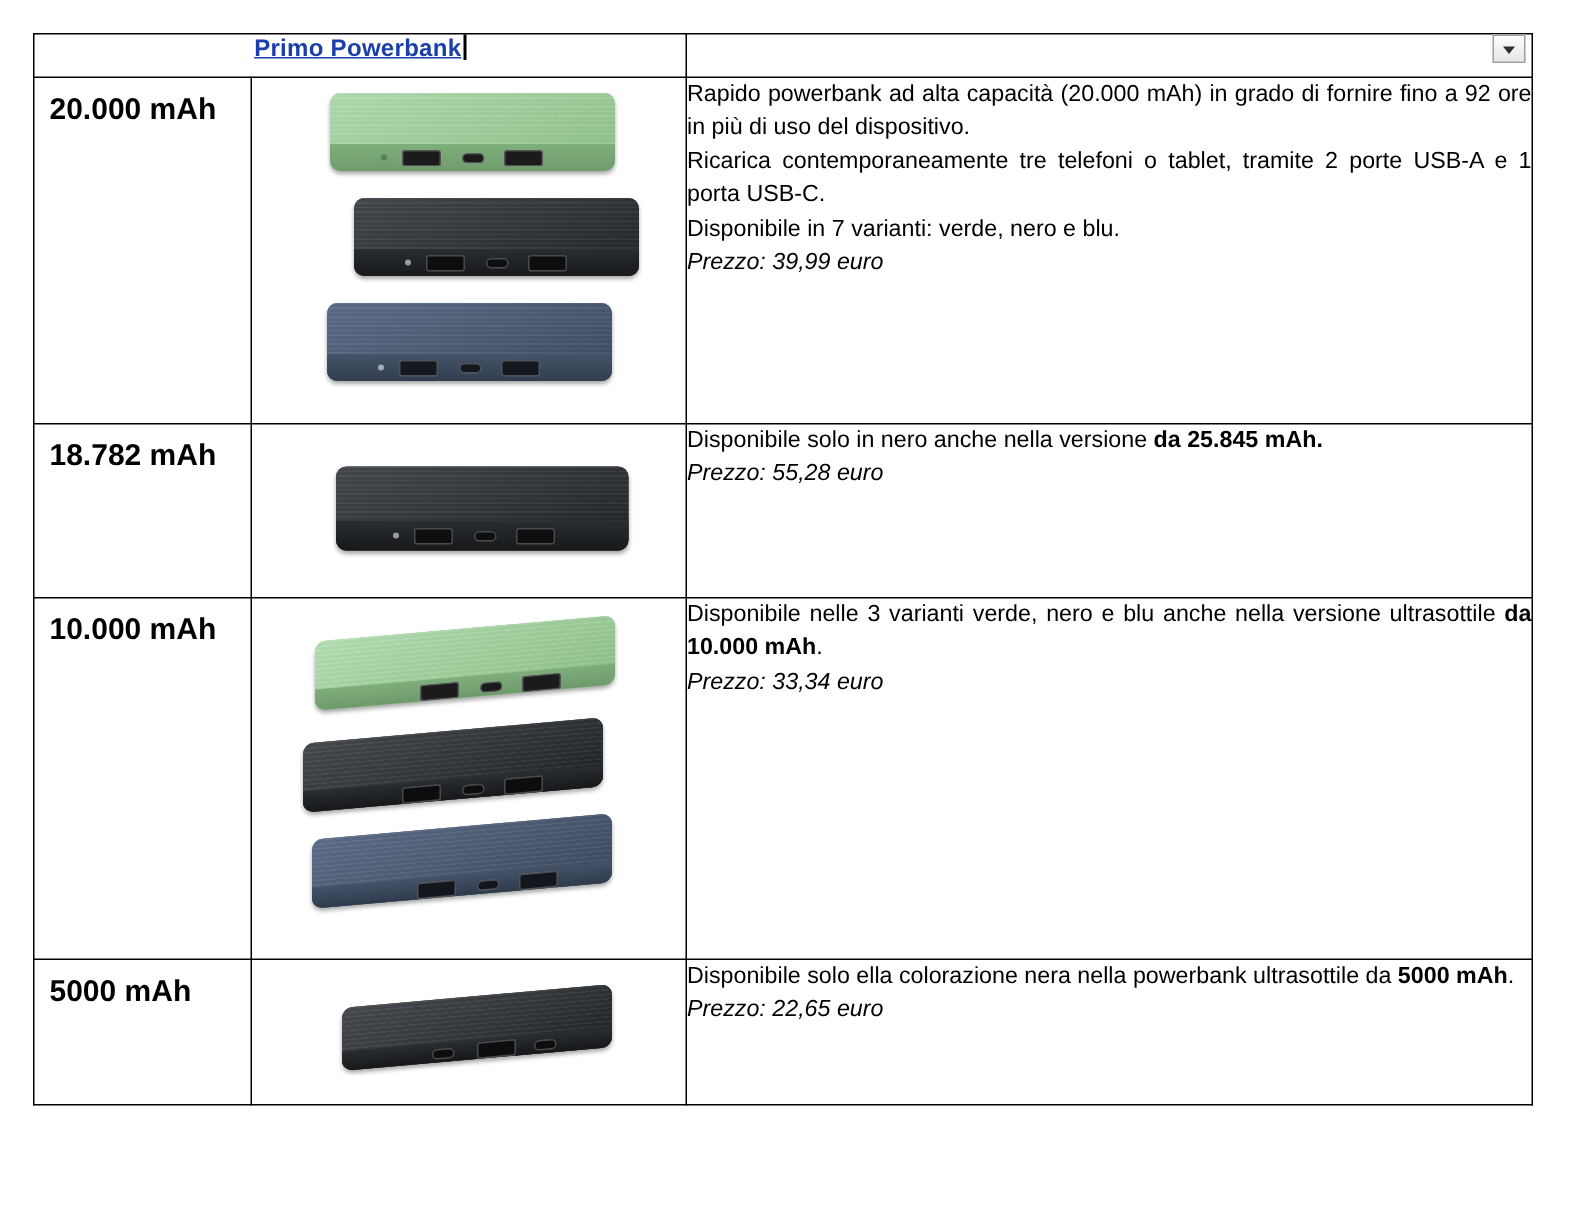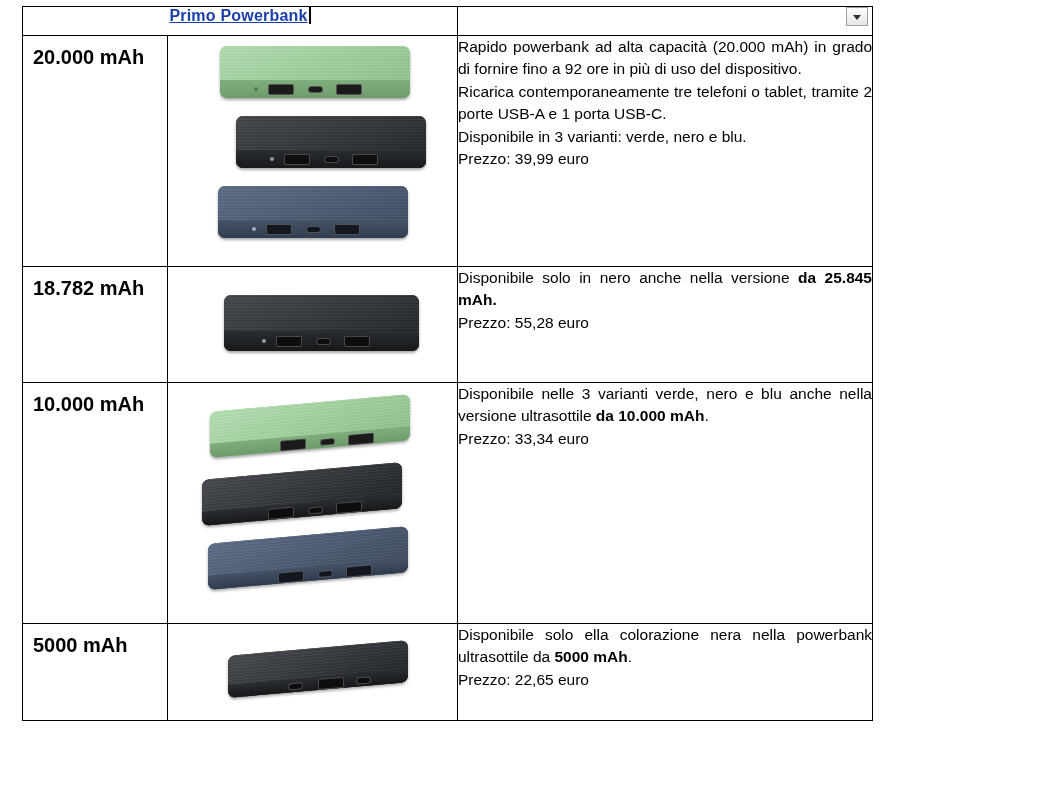--- a/index.html
+++ b/index.html
@@ -16,22 +16,22 @@
   }
   .page {
     position: relative;
     width: 1047px;
     height: 807px;
     box-sizing: border-box;
   }
   .doc-table {
     position: absolute;
     left: 22px;
-    top: 6px;
-    width: 851px;
+    top: 22px;
+    width: 1000px;
     border-collapse: collapse;
     table-layout: fixed;
   }
   .doc-table td, .doc-table th {
     border: 1px solid #000000;
     vertical-align: top;
     padding: 0;
   }
   
   .header-cell {
@@ -94,21 +94,21 @@
   }
   .desc {
     padding: 9px 14px 10px 10px;
     font-size: 15.5px;
     line-height: 1.45;
     text-align: justify;
     text-justify: inter-word;
   }
   .desc p { margin: 0; }
   .desc .b { font-weight: bold; }
-  .desc .price { }
+  .desc .price { font-style: italic; }
 
   
   .stack {
     position: relative;
     margin: 0 auto;
     display: block;
   }
   .pb {
     position: absolute;
     border-radius: 7px;
@@ -214,21 +214,21 @@
             <div class="port usba" style="left:48px;top:38px;background:#14181f;"></div>
             <div class="port usbc" style="left:88px;top:40px;background:#14181f;"></div>
             <div class="port usba" style="left:116px;top:38px;background:#14181f;"></div>
             <div class="led" style="left:34px;top:41px;"></div>
           </div>
         </div>
       </td>
       <td class="desc">
         <p>Rapido powerbank ad alta capacità (20.000 mAh) in grado di fornire fino a 92 ore in più di uso del dispositivo.</p>
         <p>Ricarica contemporaneamente tre telefoni o tablet, tramite 2 porte USB-A e 1 porta USB-C.</p>
-        <p>Disponibile in 3 varianti: verde, nero e blu.</p>
+        <p>Disponibile in 7 varianti: verde, nero e blu.</p>
         <p class="price">Prezzo: 39,99 euro</p>
       </td>
     </tr>
 
     <tr>
       <td>
         <div class="cap-text">18.782 mAh</div>
       </td>
       <td class="img-cell">
         <div class="stack" style="width:230px;height:115px;">

